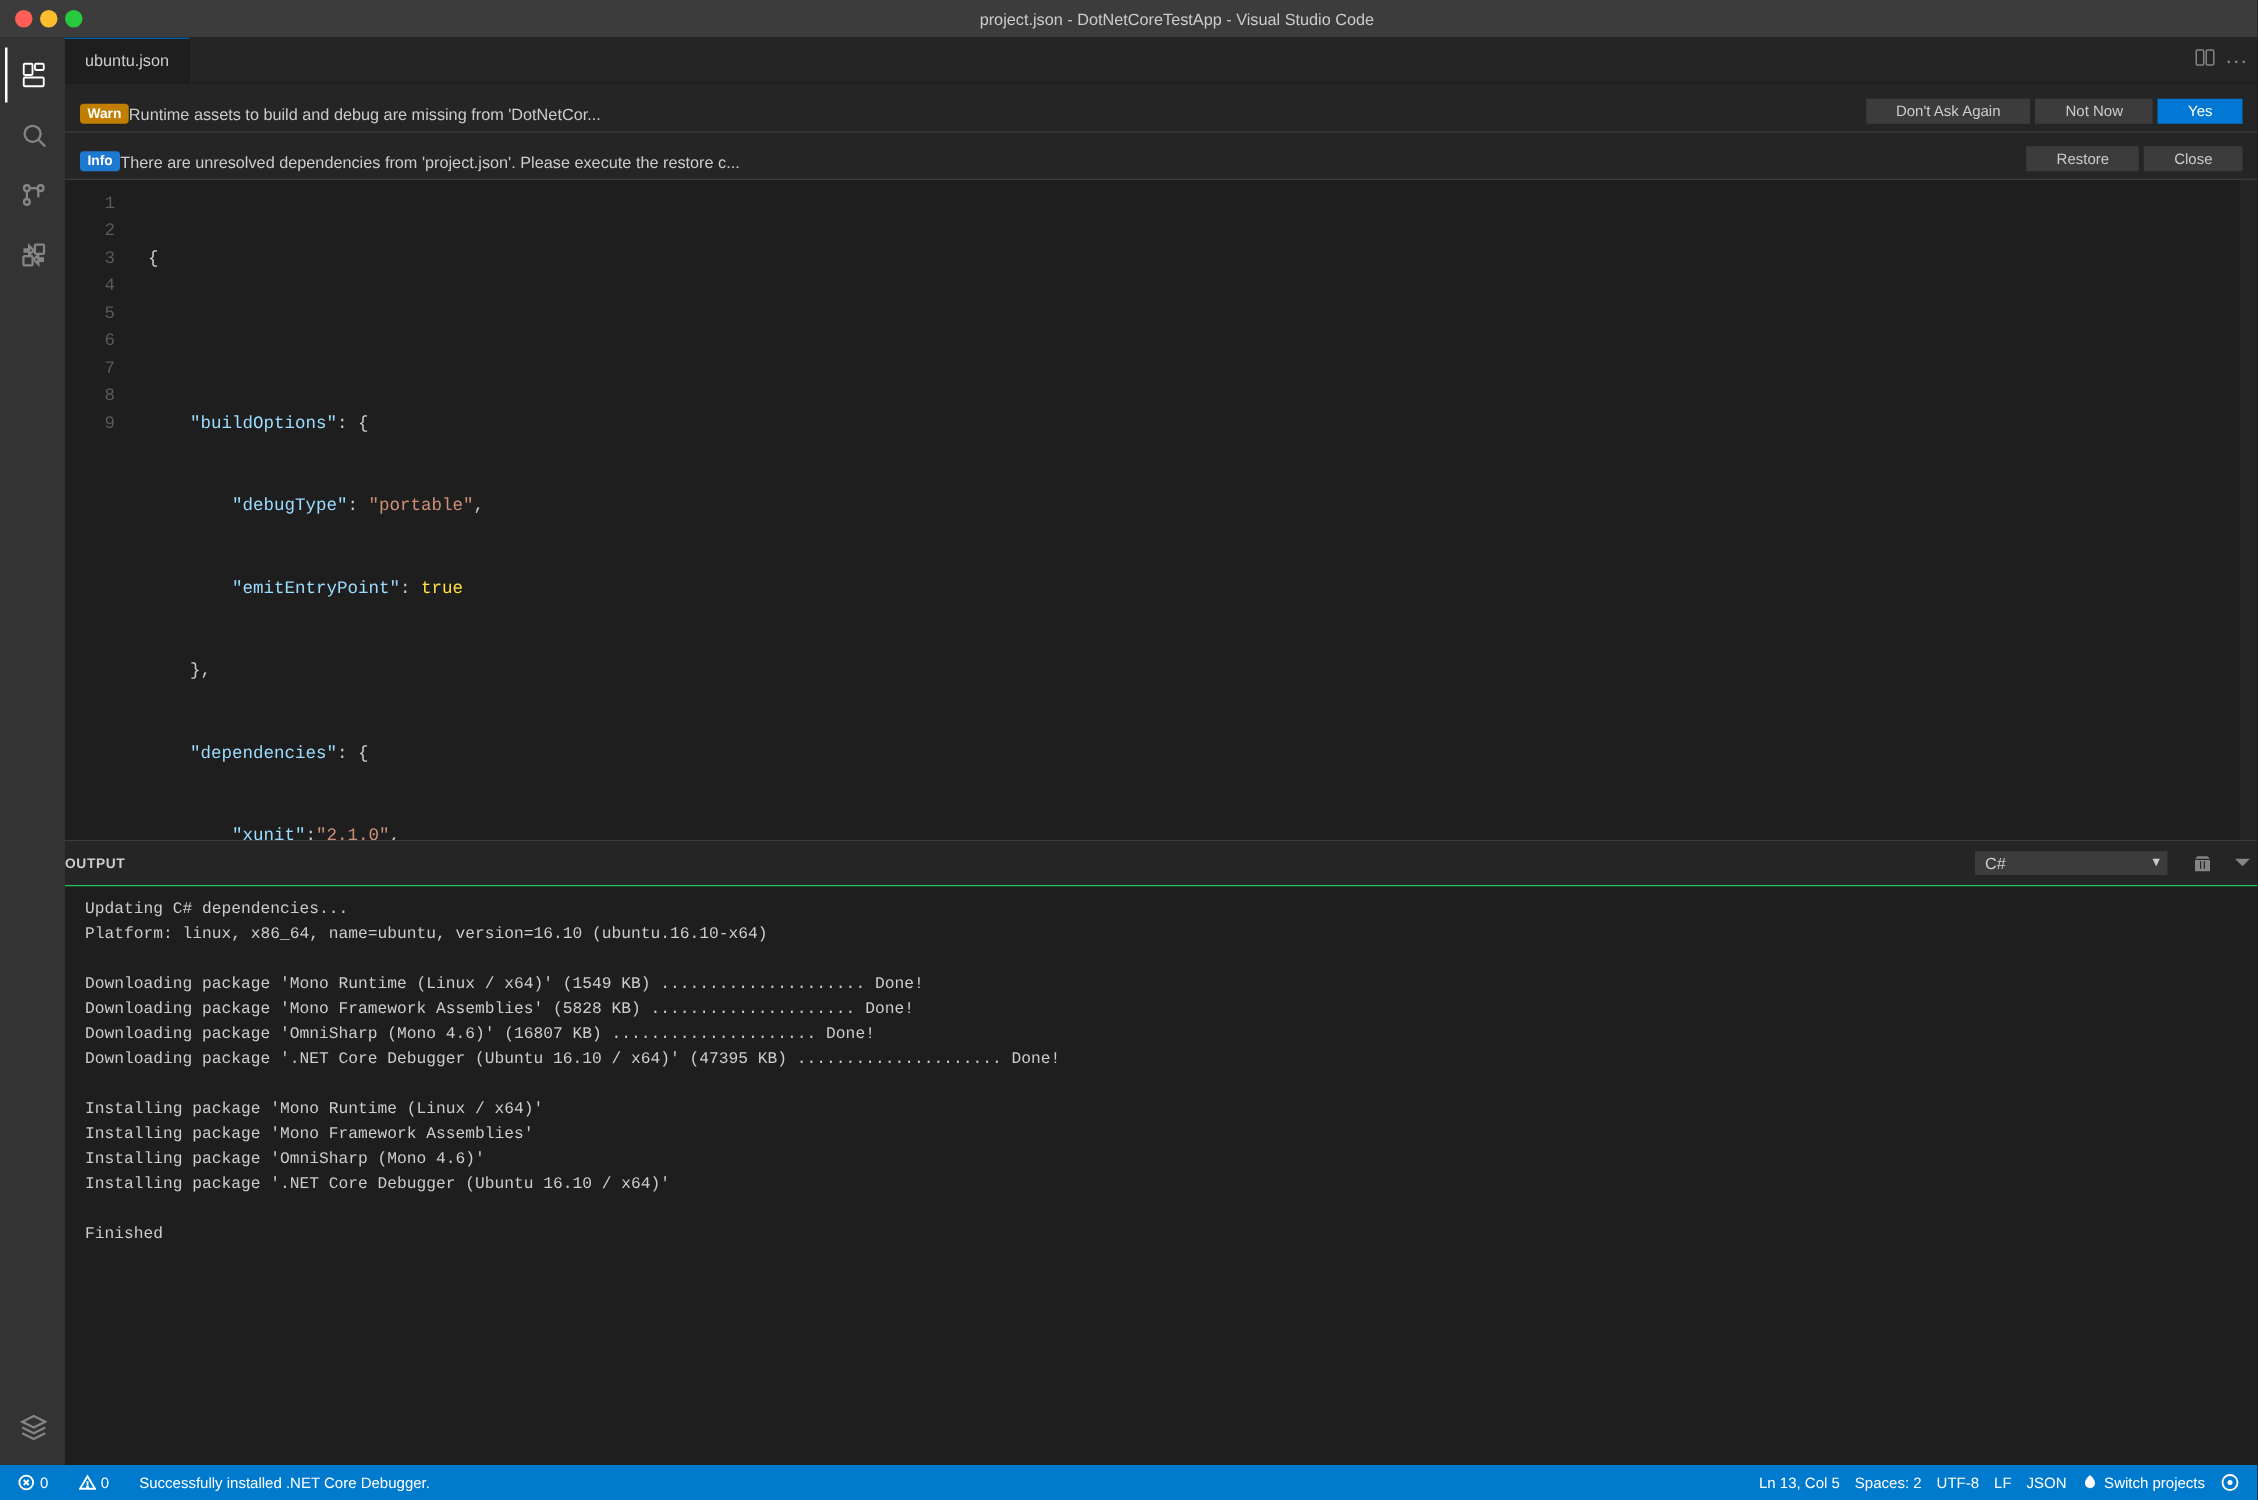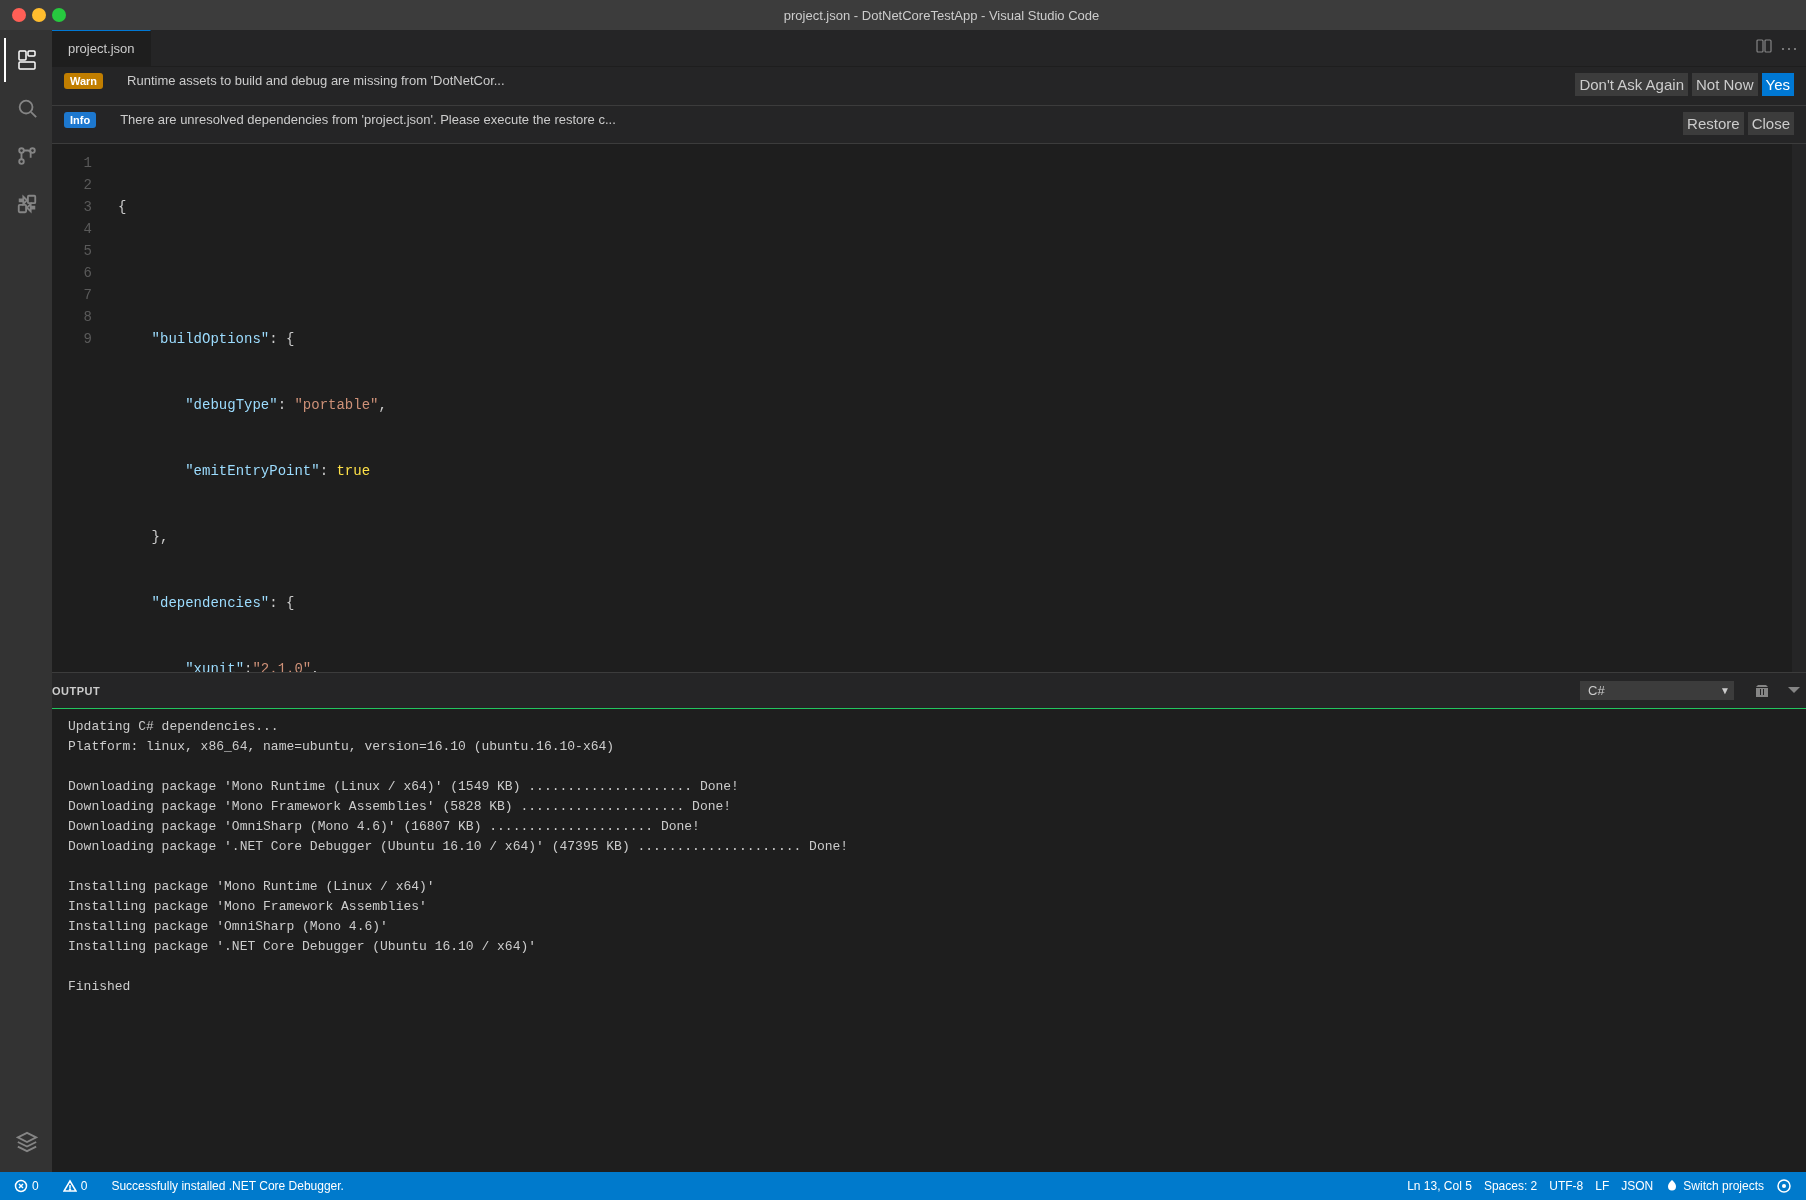--- a/index.html
+++ b/index.html
@@ -111,23 +111,23 @@
       border-top: 1px solid #0078d4;
     }
 
     
     .notifications {
       background: #252526;
       border-bottom: 1px solid #3c3c3c;
     }
     .notification-row {
       display: flex;
-      align-items: flex-start;
+      align-items: flex-end;
       padding: 6px 12px;
-      gap: 24px;
+      gap: 0;
       font-size: 13px;
       min-height: 38px;
     }
     .notification-row + .notification-row {
       border-top: 1px solid #3c3c3c;
     }
     .notif-badge {
       padding: 2px 6px;
       border-radius: 3px;
       font-size: 11px;
@@ -143,22 +143,22 @@
       overflow: hidden;
       text-overflow: ellipsis;
       white-space: nowrap;
     }
     .notif-actions {
       display: flex;
       gap: 4px;
       flex-shrink: 0;
     }
     .notif-btn {
-      padding: 3px 4px;
-      font-size: 15px;
+      padding: 3px 24px;
+      font-size: 12px;
       cursor: pointer;
       border: none;
       border-radius: 0;
     }
     .btn-primary { background: #0078d4; color: #fff; }
     .btn-secondary { background: #3c3c3c; color: #cccccc; }
 
     
     .code-editor {
       flex: 1;
@@ -351,21 +351,21 @@
     </svg>
   </div>
 </div>
 
 <div class="main-content">
 
   <div class="editor-area">
 
     <div class="tab-bar">
       <div class="tab active">
-        <span>project.json</span>
+        <span>ubuntu.json</span>
       </div>
 
       <div style="margin-left:auto;display:flex;align-items:center;padding:0 8px;gap:8px;">
         <div style="color:#858585;cursor:pointer;">
           <svg width="16" height="16" viewBox="0 0 16 16" fill="currentColor">
               <rect x="1" y="2" width="6" height="12" rx="1" fill="none" stroke="currentColor" stroke-width="1.2"></rect>
               <rect x="9" y="2" width="6" height="12" rx="1" fill="none" stroke="currentColor" stroke-width="1.2"></rect>
             </svg>
         </div>
         <div style="color:#858585;cursor:pointer;font-size:18px;">···</div>

